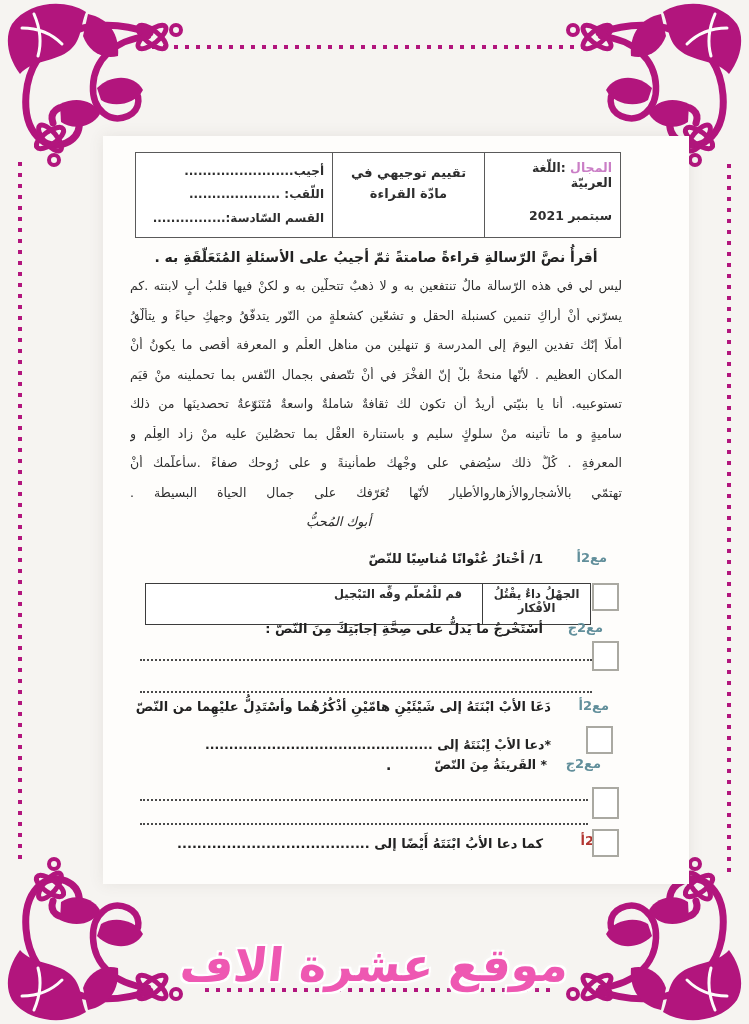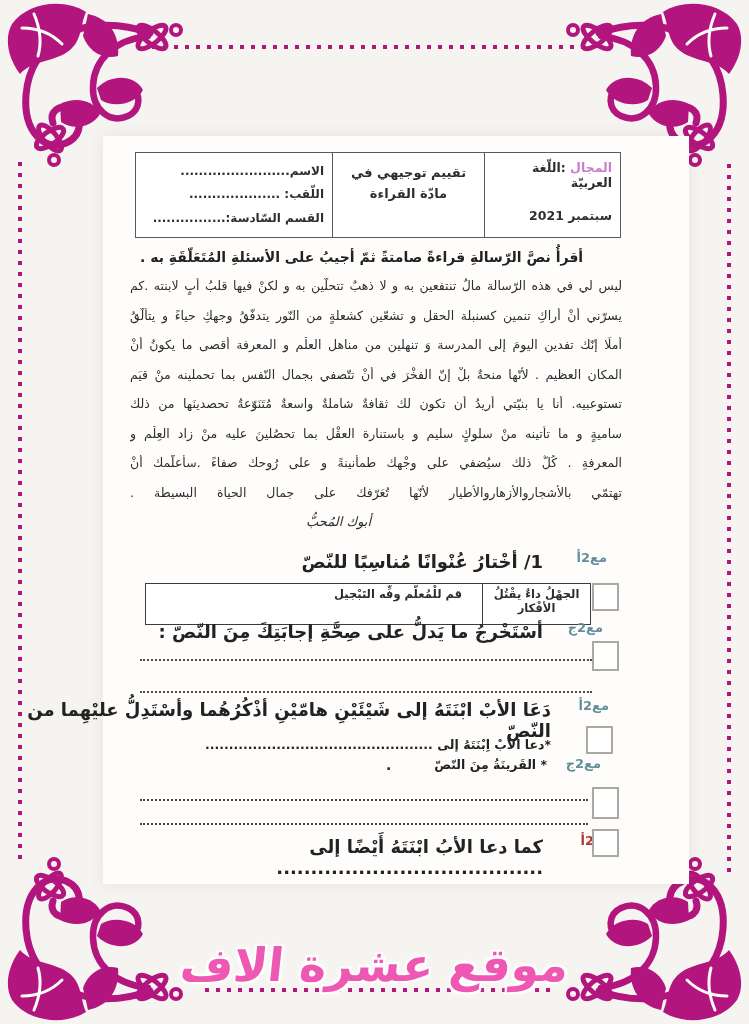--- a/index.html
+++ b/index.html
@@ -31,28 +31,28 @@
   .hdr{position:absolute;left:135px;top:152px;width:486px;display:flex;background:#fff;
        border:1.2px solid #5a5a5a;direction:rtl;font-weight:bold;}
   .hcell{border-left:1.2px solid #5a5a5a;padding:7px 8px;min-height:84px;}
   .hcell:last-child{border-left:none;}
   .hc-domain{width:136px;font-size:12.5px;}
   .hc-domain .date{margin-top:18px;}
   .domain-label{color:var(--domain-pink);}
   .hc-subject{width:152px;font-size:13px;text-align:center;padding-top:10px;line-height:1.6;}
   .hc-names{flex:1;font-size:12px;line-height:1.95;text-align:right;}
   
-  .instr{position:absolute;left:140px;right:137px;top:249px;direction:rtl;text-align:left;
+  .instr{position:absolute;left:140px;right:137px;top:249px;direction:rtl;text-align:center;
          font-weight:bold;font-size:14px;color:#222;}
   .passage{position:absolute;left:130px;top:278px;width:492px;direction:rtl;font-size:12.5px;color:var(--ink);}
   .pl{height:29.5px;overflow:hidden;text-align:justify;text-align-last:justify;}
   .sig{margin-right:51%;text-align:right;font-size:13px;height:26px;font-style:italic;}
   .mark{position:absolute;direction:rtl;font-size:13px;font-weight:bold;color:var(--mark-teal);z-index:2;}
   .mark.red{color:var(--mark-red);}
-  .q{position:absolute;direction:rtl;text-align:right;font-size:18px;font-weight:bold;color:#222;z-index:2;}
+  .q{position:absolute;direction:rtl;text-align:right;font-size:13px;font-weight:bold;color:#222;z-index:2;}
   .opts{position:absolute;left:145px;top:583px;width:446px;display:flex;direction:rtl;background:#fff;
         border:1.3px solid #3c3c3c;font-size:11.5px;font-weight:bold;text-align:center;z-index:2;}
   .oc{border-left:1.3px solid #3c3c3c;min-height:40px;padding:3px 6px;
       display:flex;justify-content:center;align-items:flex-start;}
   .oc:last-child{border-left:none;}
   .oc1{width:108px;}.oc2{width:168px;}.oc3{flex:1;}
   .dots{position:absolute;border-bottom:2.5px dotted #4a4a4a;z-index:1;}
   .cb{position:absolute;width:27px;height:28px;border:2px solid #aaa9a2;background:#fff;z-index:2;}
   .stray-dot{position:absolute;font-size:14px;font-weight:bold;color:#222;z-index:2;}
   
@@ -113,21 +113,21 @@
 
   <div class="paper"></div>
 
   <div class="hdr">
     <div class="hcell hc-domain">
       <div><span class="domain-label">المجال</span><span> :اللّغة العربيّة</span></div>
       <div class="date">سبتمبر 2021</div>
     </div>
     <div class="hcell hc-subject">تقييم توجيهي في مادّة القراءة</div>
     <div class="hcell hc-names">
-      <div>الاسم........................</div>
+      <div>أجيب........................</div>
       <div>اللّقب: ....................</div>
       <div>القسم السّادسة:................</div>
     </div>
   </div>
 
   <div class="instr">أقرأُ نصَّ الرّسالةِ قراءةً صامتةً ثمّ أجيبُ على الأسئلةِ المُتَعَلّقَةِ به .</div>
 
   <div class="passage">
     <div class="pl">ليس لي في هذه الرّسالة مالٌ تنتفعين به و لا ذهبٌ تتحلّين به و لكنْ فيها  قلبُ أبٍ لابنته .كم</div>
     <div class="pl">يسرّني أنْ أراكِ تنمين كسنبلة الحقل و تشعّين كشعلةٍ من النّور يتدفّقُ وجهكِ حياءً و يتألّقُ</div>

